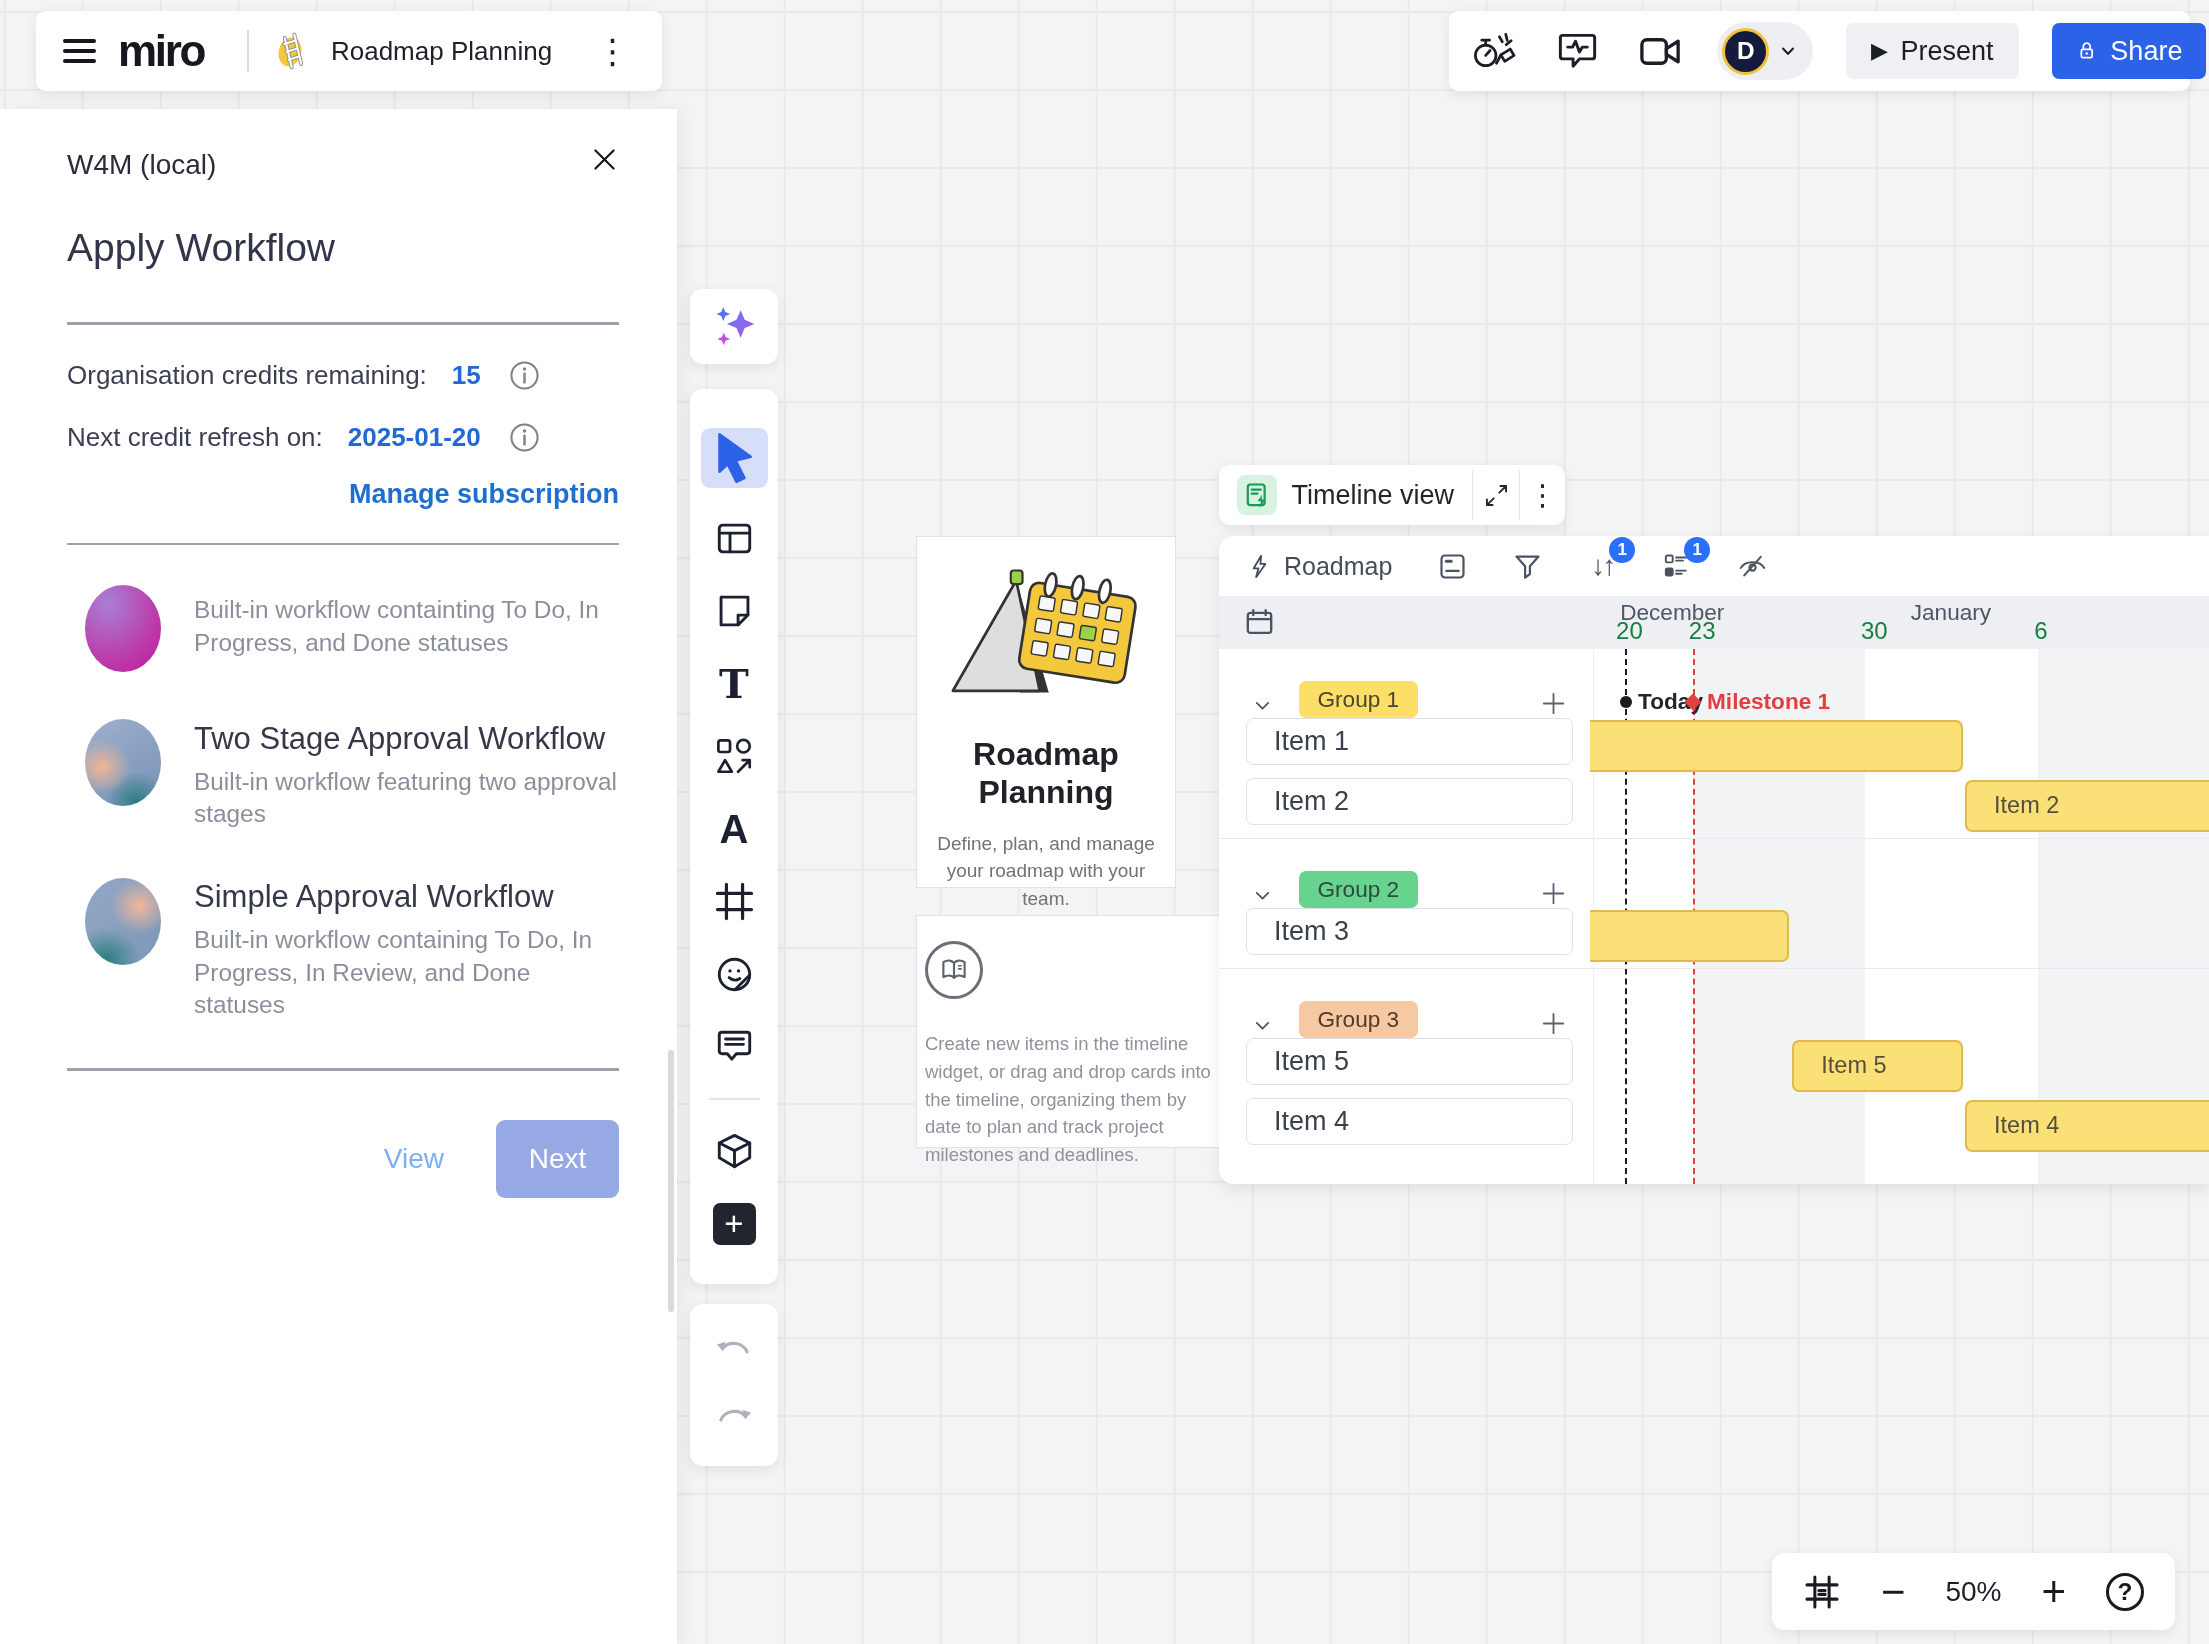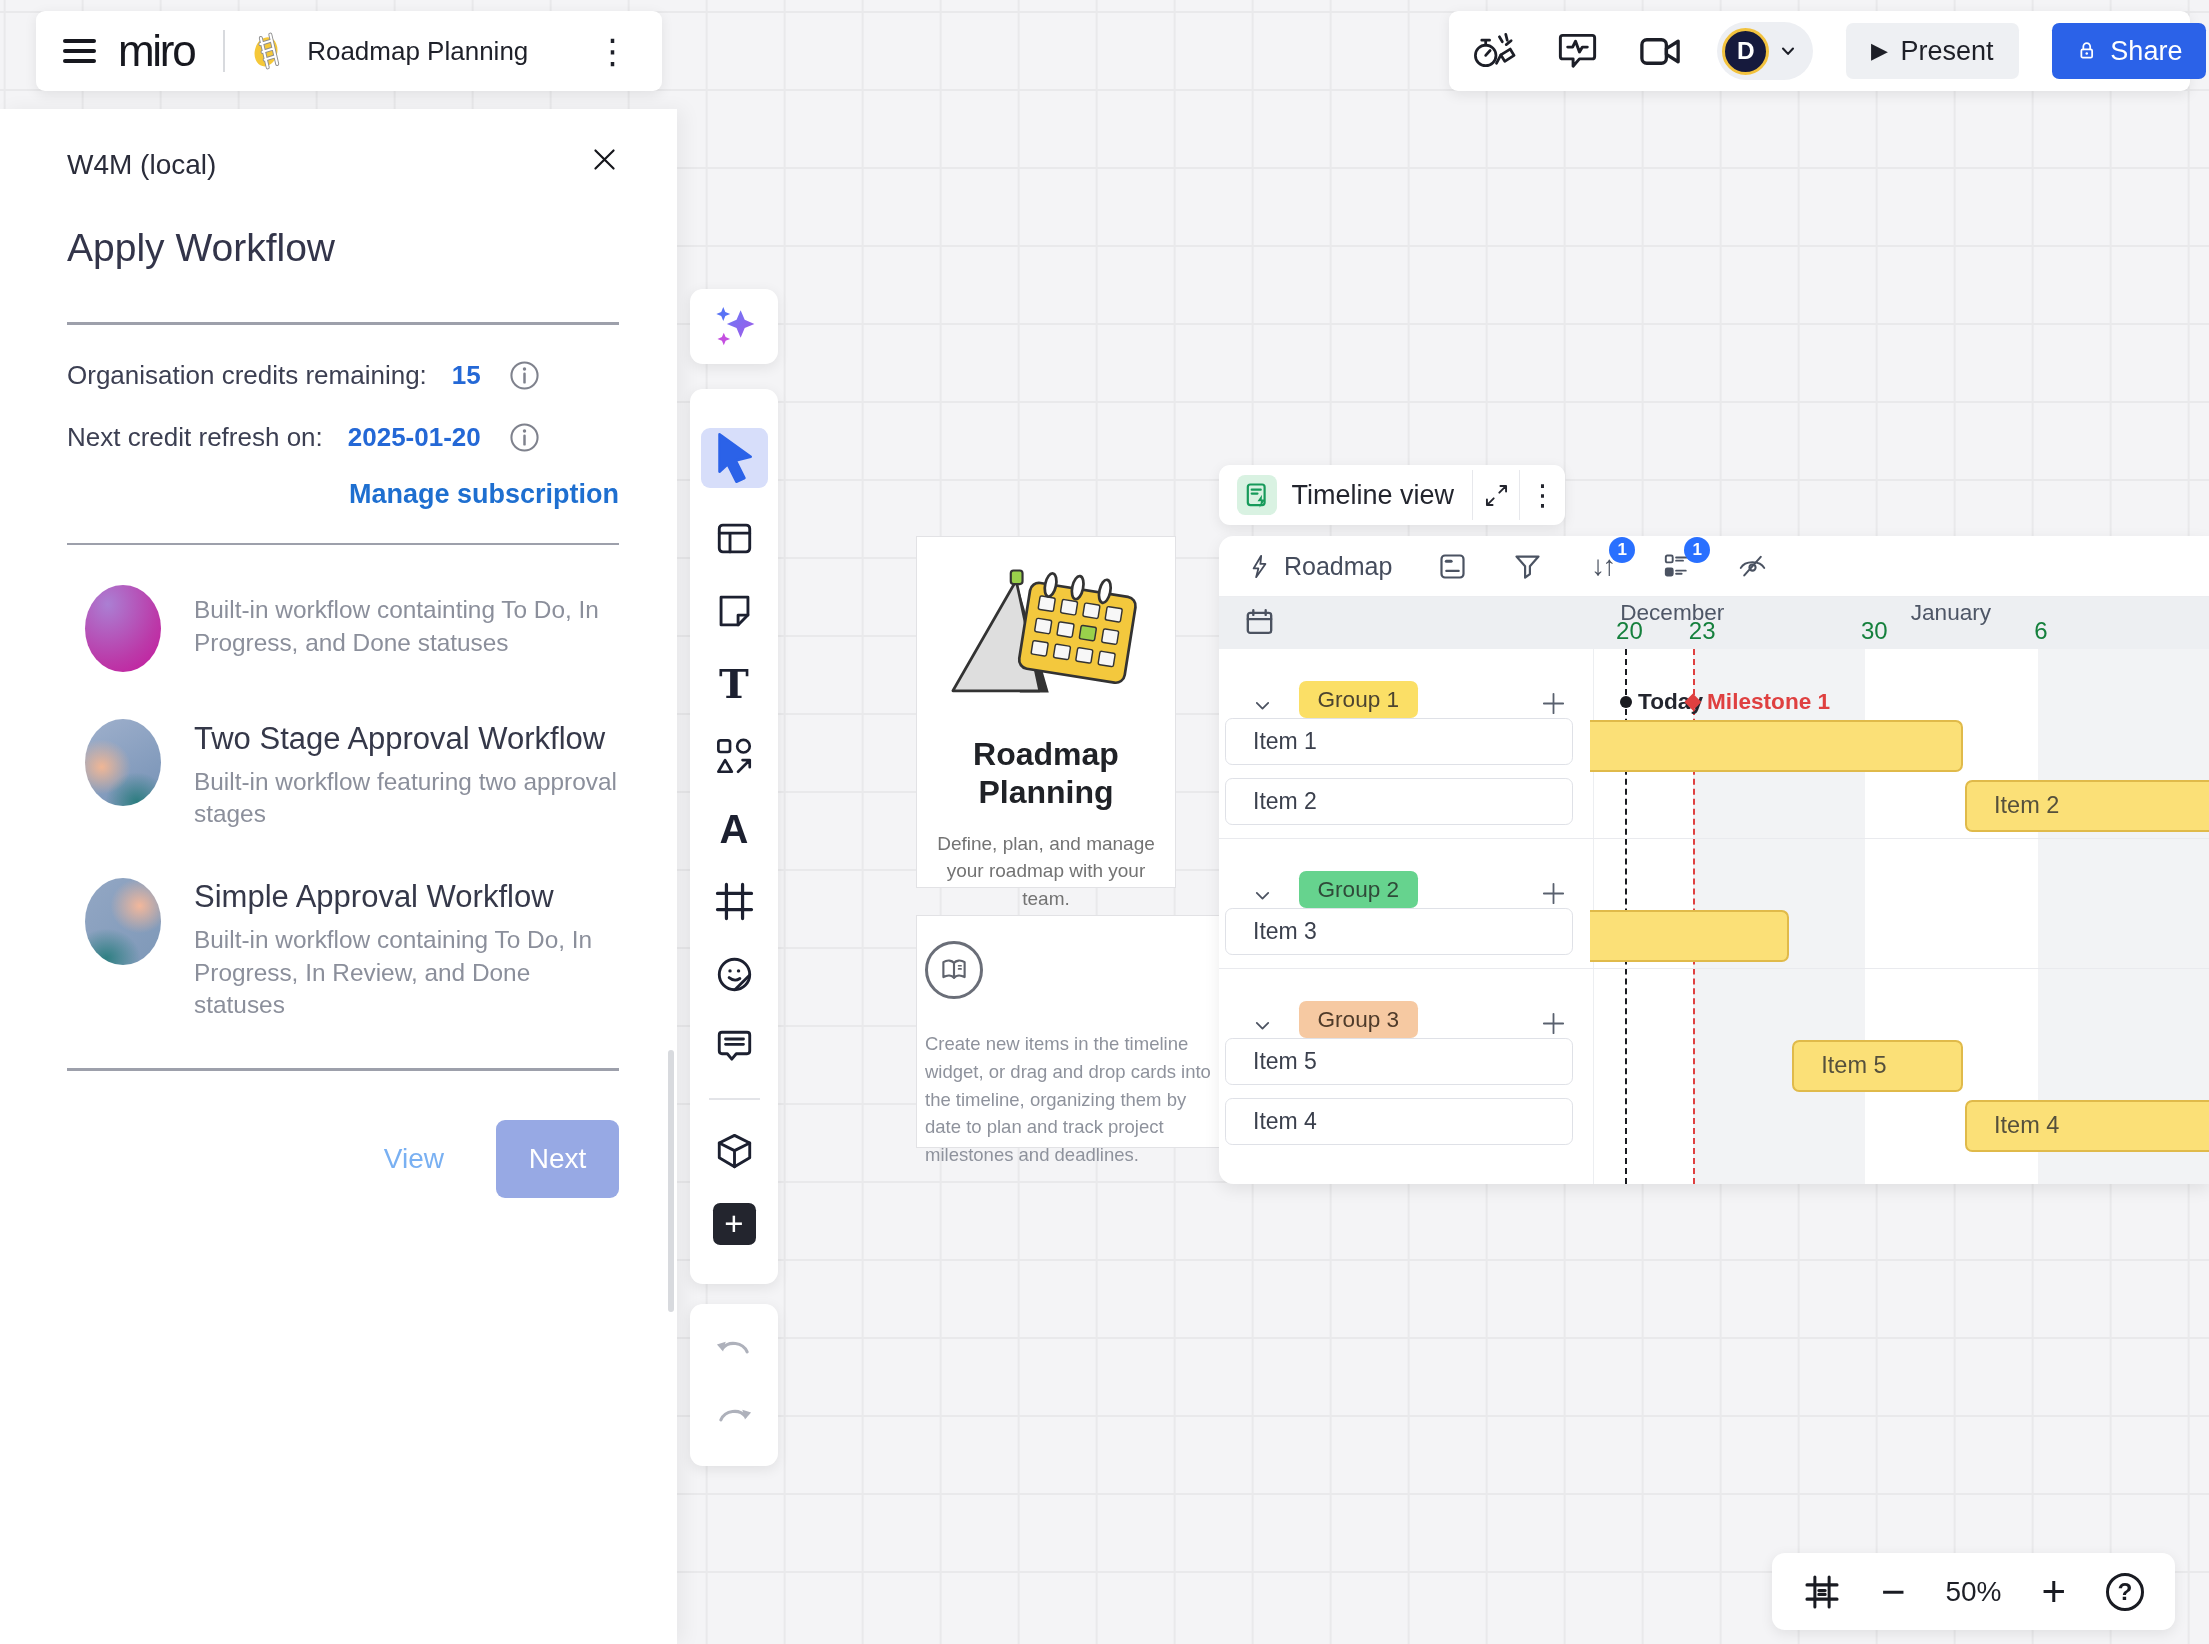--- a/index.html
+++ b/index.html
@@ -15,21 +15,21 @@
     position:relative;
   }
   .abs { position:absolute; }
   .card { background:#fff; border-radius:9px; box-shadow:0 3.6px 12.7px rgba(0,0,0,.08); }
   svg { display:block; }
 
   
   #header-left { left:36px; top:11px; width:626px; height:80px; display:flex; align-items:center; padding:0 27px; gap:22px; }
   .burger { width:33px; display:flex; flex-direction:column; gap:6.3px; cursor:pointer; }
   .burger span { height:4.1px; background:#17181f; border-radius:2.7px; }
-  .logo { font-size:44px; font-weight:400; letter-spacing:-2.3px; color:#17181f; margin-right:7px; }
+  .logo { font-size:44px; font-weight:700; letter-spacing:-2.3px; color:#17181f; margin-right:21px; }
   .vdiv { width:1.8px; height:42px; background:#d8dade; }
   .board-title { font-size:26px; color:#1e2029; }
   .dots-v { margin-left:auto; font-size:34px; color:#1e2029; line-height:1; padding:0 5.4px; }
 
   
   #header-right { left:1449px; top:11px; width:741px; height:80px; display:flex; align-items:center; padding:0 22px; gap:33px; }
   .hicon { width:47px; height:47px; color:#1c1e27; }
   .avatar-pill { display:flex; align-items:center; gap:9px; background:#edeff3; border-radius:31px; height:58px; padding:0 14.5px 0 5.4px; }
   .avatar-circle { width:47px; height:47px; border-radius:50%; background:#161a3d; border:3.6px solid #f2c23e; color:#fff; display:flex; align-items:center; justify-content:center; font-size:24.4px; font-weight:bold; }
   .btn-present { display:flex; align-items:center; gap:12.7px; background:#eef0f3; border-radius:7.2px; height:56px; padding:0 25px; font-size:27px; color:#1d1f27; }
@@ -120,21 +120,21 @@
   .marker-label { position:absolute; font-size:22.6px; font-weight:bold; white-space:nowrap; }
   .marker-label.red { color:#df4040; }
   .tl-group { position:relative; z-index:2; }
   .tl-group + .tl-group { border-top:1.8px solid #e9eaee; }
   .grp-head { height:69px; display:flex; align-items:flex-end; padding-left:31px; width:374px; }
   .grp-chevron { width:25px; height:25px; color:#4b5260; }
   .grp-badge { margin-left:23.5px; padding:5.4px 19px; border-radius:7.2px; font-size:22.6px; }
   .grp-plus { margin-left:auto; margin-right:25px; width:29px; height:29px; color:#59606e; }
   .tl-row { height:60px; display:flex; }
   .row-left { width:374px; flex-shrink:0; display:flex; }
-  .item-card { flex:1; margin:0 20px 11px 6px; height:47px; background:#fff; border:1.8px solid #dfe1e7; border-radius:7.2px; display:flex; align-items:center; padding-left:27px; font-size:23px; color:#3b404d; }
+  .item-card { flex:1; margin:0 20px 11px 27px; height:47px; background:#fff; border:1.8px solid #dfe1e7; border-radius:7.2px; display:flex; align-items:center; padding-left:27px; font-size:27px; color:#3b404d; }
   .row-chart { flex:1; position:relative; }
   .bar { position:absolute; top:1.8px; height:52px; background:#fbe077; border:2.3px solid #e0ba4a; border-radius:7.2px; display:flex; align-items:center; padding-left:27px; font-size:23.5px; color:#55503c; overflow:hidden; white-space:nowrap; }
   .bar.noleft { border-left:none; border-top-left-radius:0; border-bottom-left-radius:0; }
 
   
   #zoom-bar { left:1772px; top:1553px; width:403px; height:77px; border-radius:12.7px; display:flex; align-items:center; justify-content:space-between; padding:0 31px; color:#191b22; }
   .zb-icon { width:38px; height:38px; }
   .zb-glyph { font-size:42px; font-weight:300; line-height:1; }
   .zb-level { font-size:28px; color:#1d1f26; }
   .zb-help { width:38px; height:38px; border:3.2px solid #191b22; border-radius:50%; display:flex; align-items:center; justify-content:center; font-size:24.4px; font-weight:bold; }

